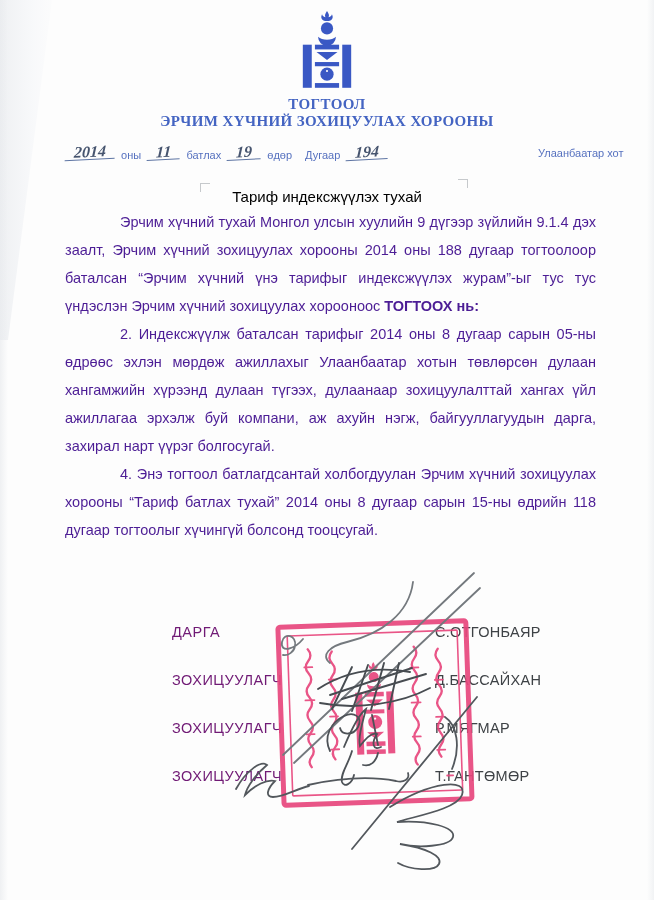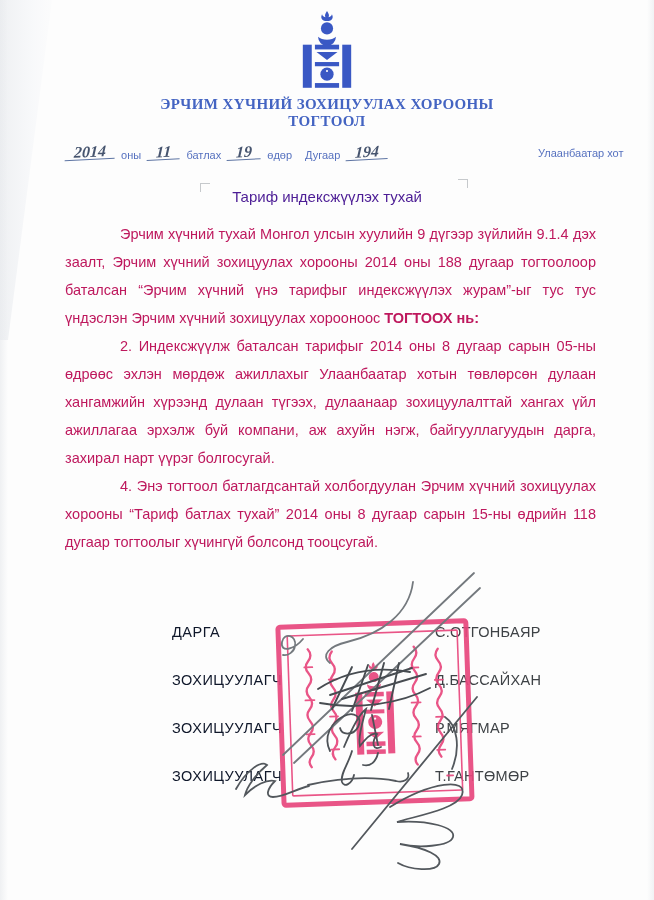--- a/index.html
+++ b/index.html
@@ -43,35 +43,35 @@
   .hw{
     display:inline-block;
     font-family:"Liberation Serif","DejaVu Serif",serif;
     font-style:italic;font-weight:bold;font-size:16px;line-height:14px;
     color:#47556f;transform:rotate(-3deg) skewX(-6deg);
     padding:0 9px;border-bottom:1.5px solid #5d74a3;
     margin:0 3px;position:relative;top:-2px;
   }
   
   .doc-title-wrap{position:absolute;left:0;right:0;top:188px;text-align:center;}
-  .doc-title{font-size:15px;color:#4c1d95;}
+  .doc-title{font-size:15px;color:#000000;}
   .corner-mark{position:absolute;width:9px;height:8px;opacity:.75;}
   .corner-mark.l{left:200px;top:183px;border-left:1.5px solid #b4b8bc;border-top:1.5px solid #b4b8bc;}
   .corner-mark.r{left:458px;top:179px;border-right:1.5px solid #b4b8bc;border-top:1.5px solid #b4b8bc;}
   
   .body-text{
-    position:absolute;left:65px;top:220px;width:531px;
-    font-size:14.5px;line-height:28px;text-align:justify;color:#be185d;
+    position:absolute;left:65px;top:208px;width:531px;
+    font-size:14.5px;line-height:28px;text-align:justify;color:#4c1d95;
   }
   .body-text p{margin:0;text-indent:55px;}
   .b{font-weight:bold;}
   
   .sig-block{position:absolute;left:65px;top:610px;width:531px;}
   .sig-row{position:relative;height:48px;}
-  .sig-title{position:absolute;left:107px;top:14px;font-size:14.5px;letter-spacing:.5px;color:#0f172a;}
+  .sig-title{position:absolute;left:107px;top:14px;font-size:14.5px;letter-spacing:.5px;color:#701a75;}
   .sig-name{position:absolute;left:370px;top:14px;font-size:14.5px;letter-spacing:.3px;color:#3e4246;}
   .seal{position:absolute;left:277px;top:620px;transform:rotate(-2deg);opacity:.92;}
   .signatures-overlay{position:absolute;left:0;top:555px;pointer-events:none;}
 </style>
 </head>
 <body>
 
 <div class="scan-wedge"></div>
 <div class="scan-edge-left"></div>
 <div class="scan-edge-right"></div>
@@ -101,22 +101,22 @@
     </g>
     <g fill="#fdfdfd">
       <path d="M30 54.7 a3.15 3.15 0 0 1 0 6.3 a3.15 3.15 0 0 0 0 -6.3 Z"></path>
       <circle cx="30" cy="58" r="1"></circle>
       <circle cx="30" cy="64.2" r="1" fill="#3a58c4"></circle>
     </g>
   </svg>
 </div>
 
 <div class="org-header">
+  <div>ТОГТООЛ</div>
   <div>ЭРЧИМ ХҮЧНИЙ ЗОХИЦУУЛАХ ХОРООНЫ</div>
-  <div>ТОГТООЛ</div>
 </div>
 
 <div class="date-line">
   <span class="date-left">
     <span class="hw">2014</span>
     <span>оны</span>
     <span class="hw">11</span>
     <span>батлах</span>
     <span class="hw">19</span>
     <span>өдөр</span>

